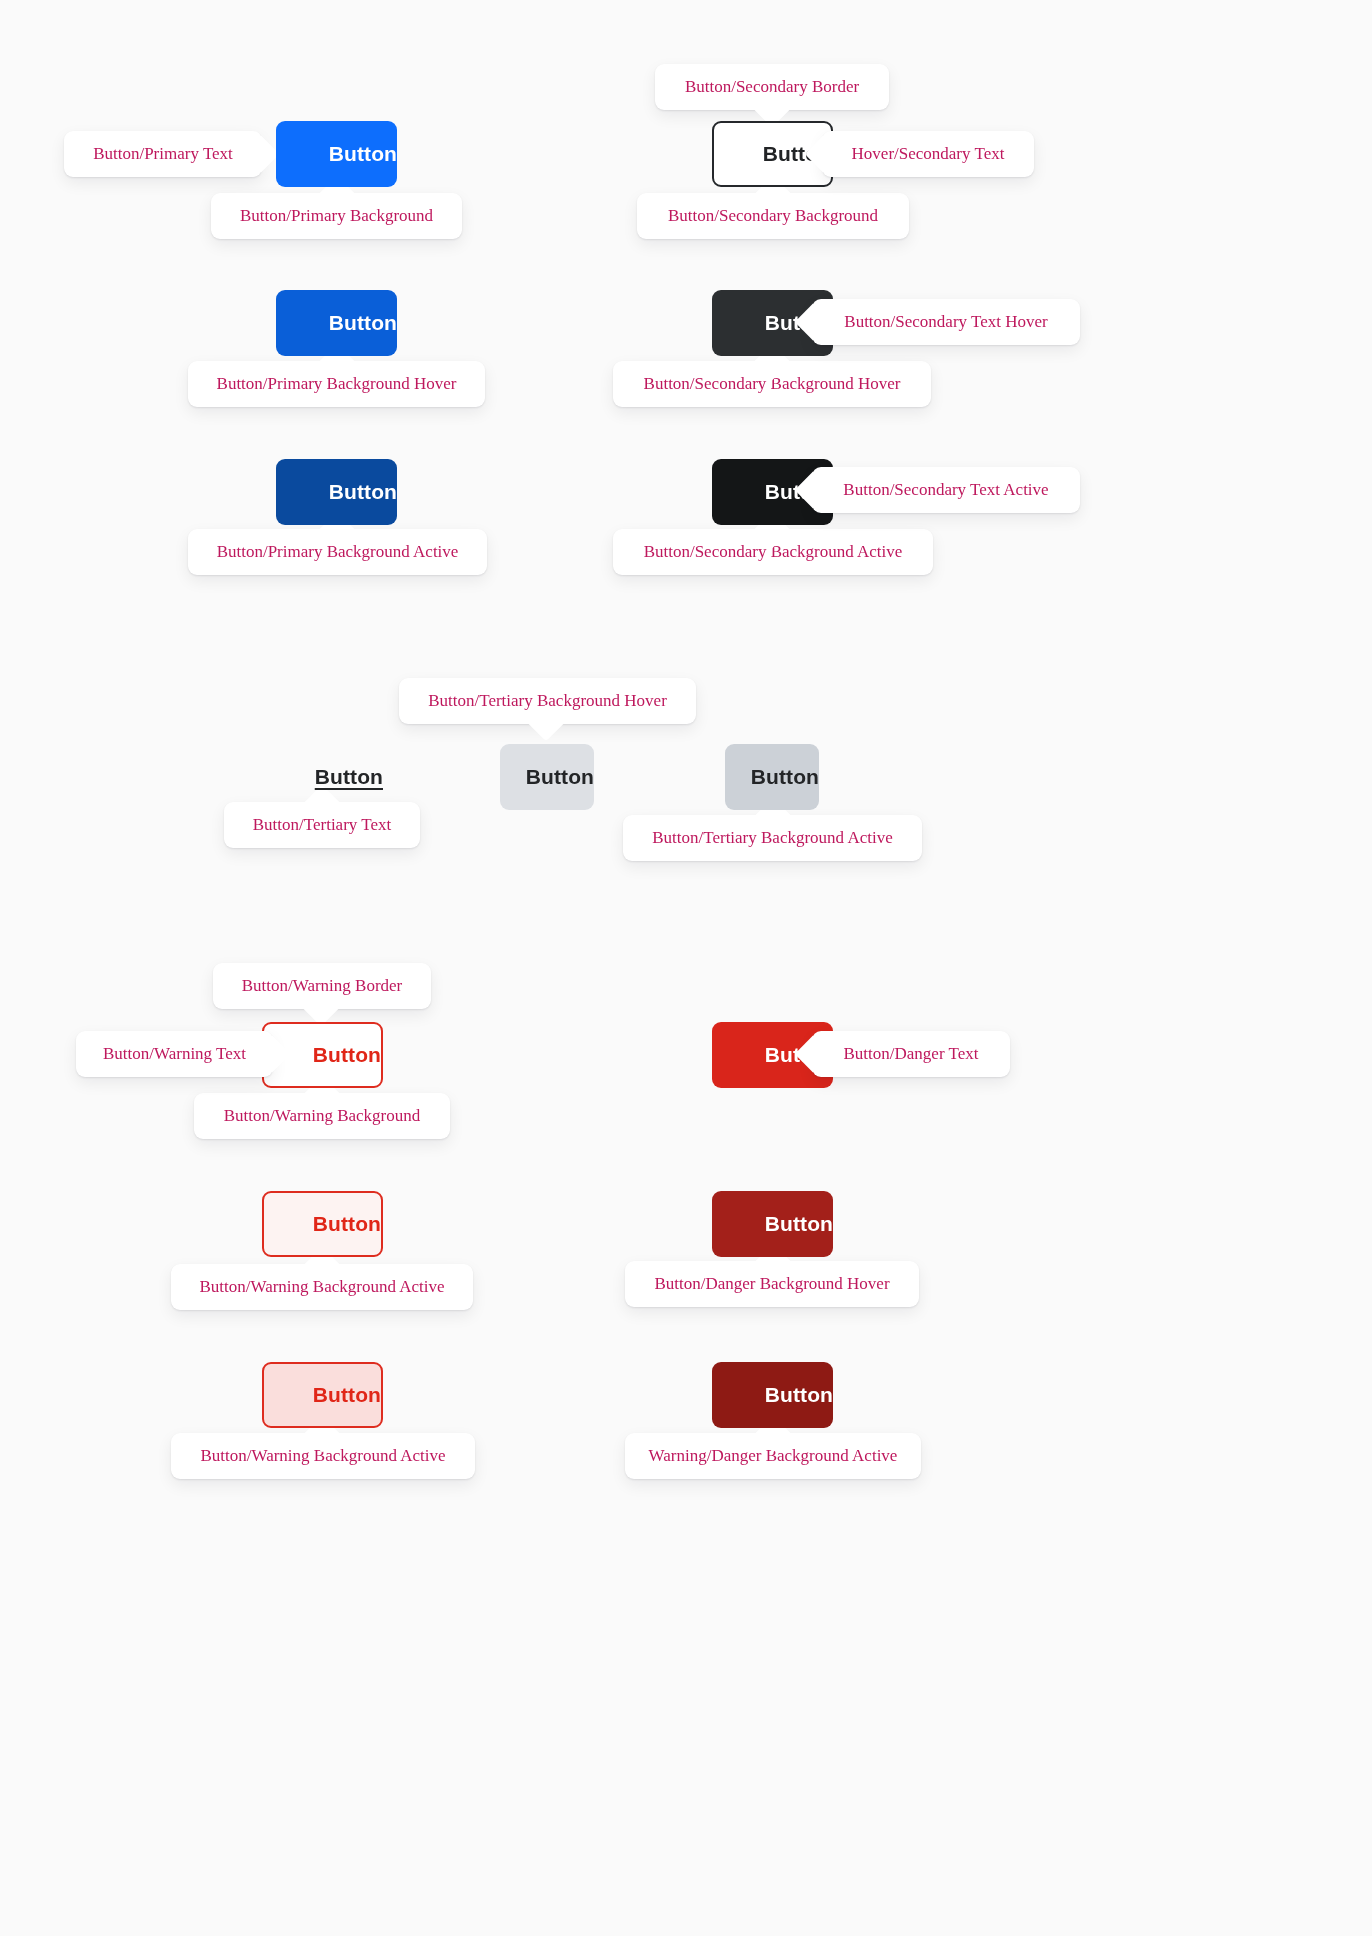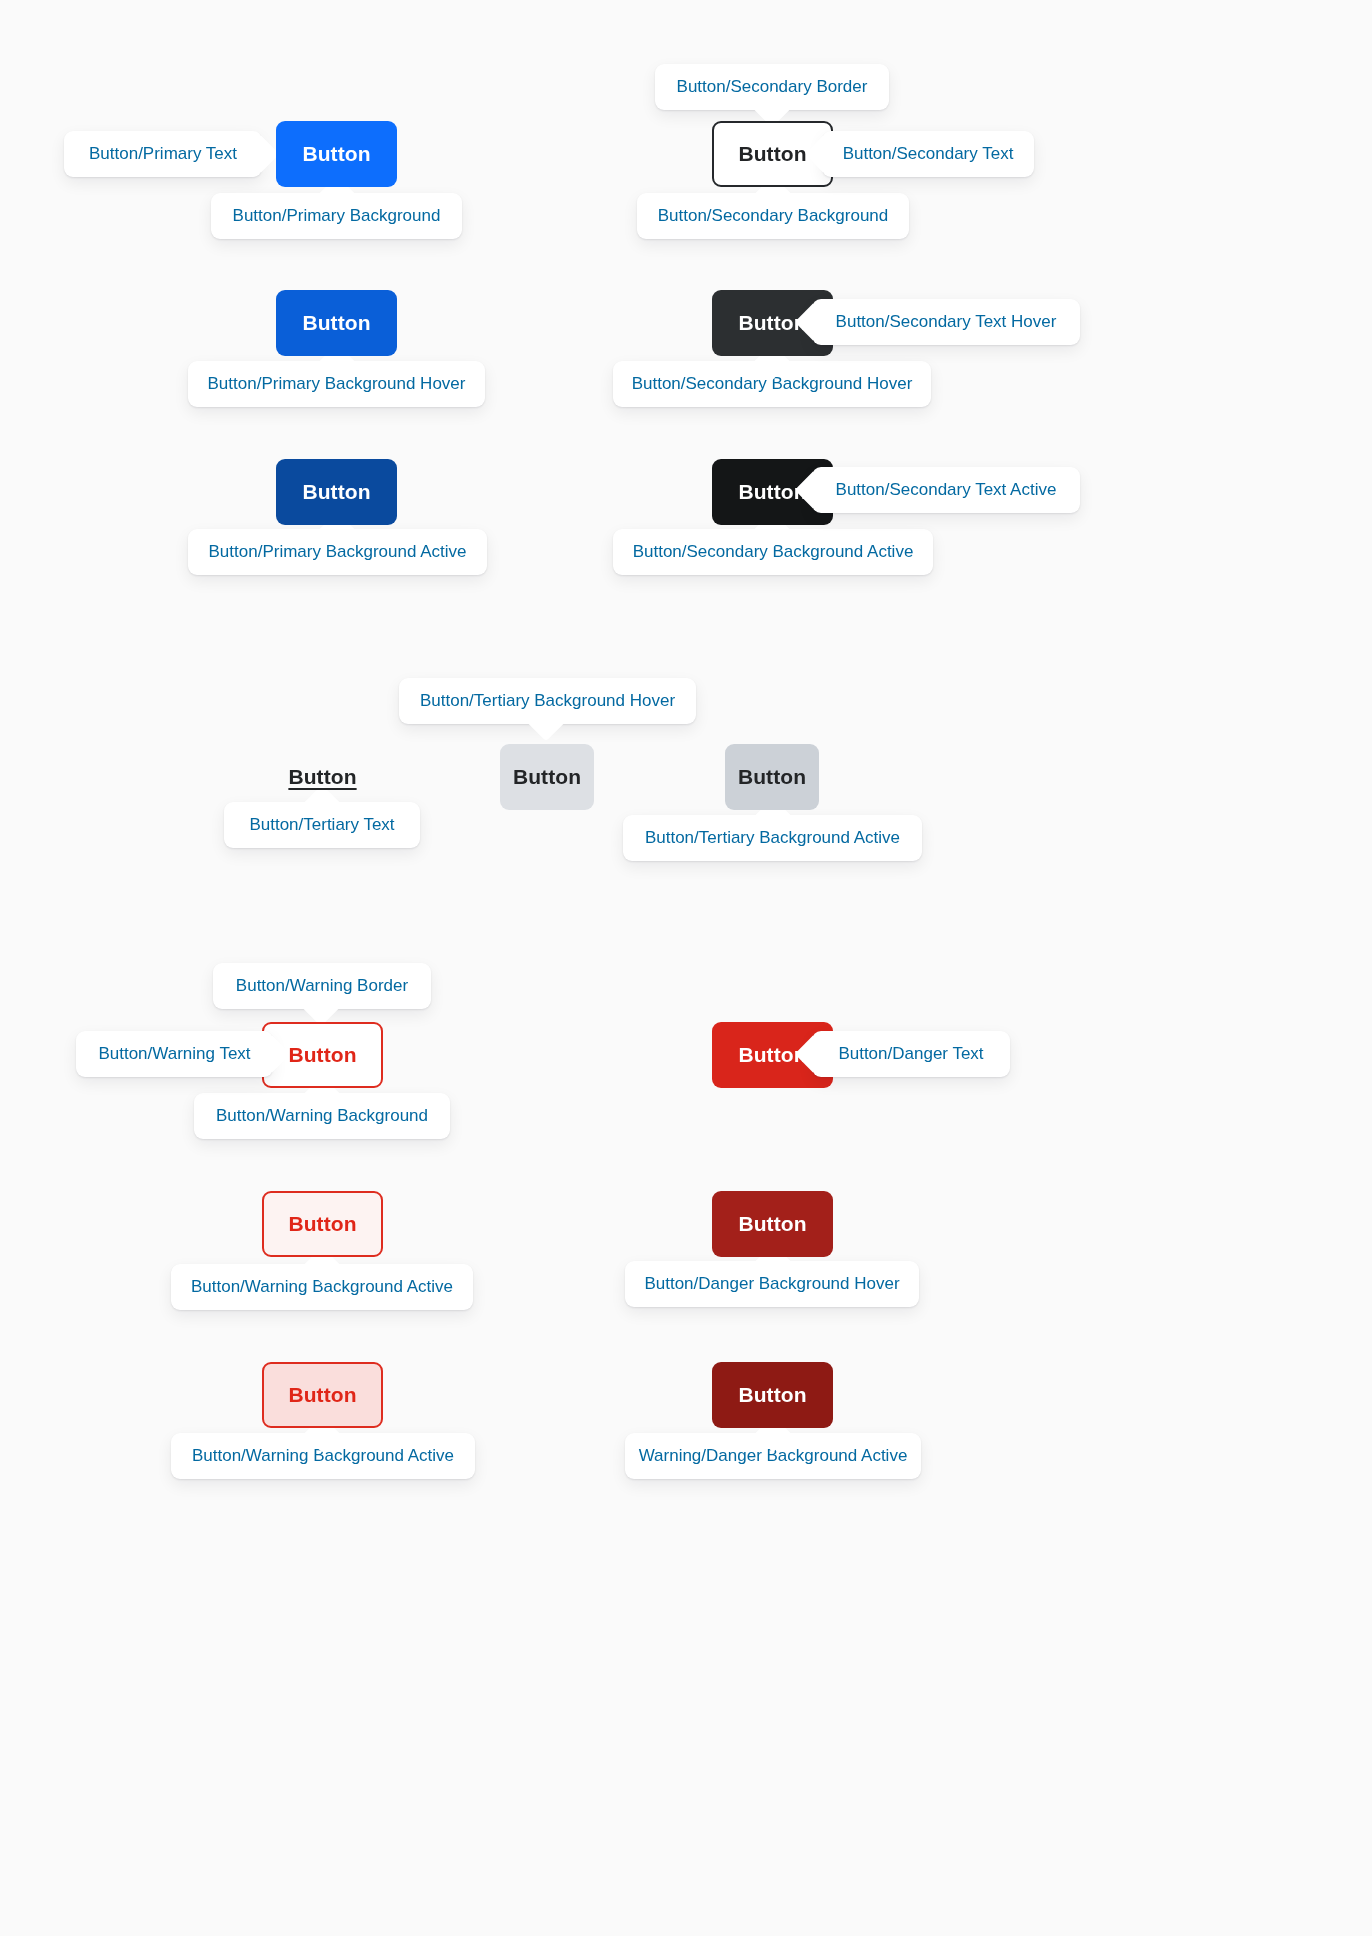--- a/index.html
+++ b/index.html
@@ -69,23 +69,23 @@
   .btn-danger        { background: #d9251b; color: #ffffff; }
   .btn-danger-hover  { background: #a3201a; color: #ffffff; }
   .btn-danger-active { background: #8e1a14; color: #ffffff; }
 
   
   .callout {
     position: absolute;
     box-sizing: border-box;
     background: #ffffff;
     border-radius: 9px;
-    color: #0369a1;
+    color: #be185d;
     font-size: 17px;
-    font-family: Liberation Sans, sans-serif;
+    font-family: Liberation Serif, serif;
     display: flex;
     align-items: center;
     justify-content: center;
     white-space: nowrap;
     box-shadow: 0 1px 2px rgba(16,20,26,0.10),
                 0 6px 16px rgba(16,20,26,0.07);
     padding: 0 18px;
     height: 46px;
   }
 
@@ -118,21 +118,21 @@
   .notch.left {
     left: -12px;
     top: 50%;
     margin-top: -13px;
     border-bottom-left-radius: 4px;
   }
 
   
   .callout.over { z-index: 40; }
   .callout.under { z-index: 10; }
-  .btn { z-index: 20; }
+  .btn { z-index: 20; justify-content: flex-end; }
 </style>
 </head>
 <body>
 
 <div id="canvas">
 
   <div class="callout under" style="left:64px; top:131px; width:198px;">
     <span class="notch right"></span>
     <span>Button/Primary Text</span>
   </div>
@@ -168,21 +168,21 @@
     <span class="notch down" style="left:104px;"></span>
     <span>Button/Secondary Border</span>
   </div>
 
   <div class="btn sq btn-secondary" style="left:712px; top:121px; width:121px; height:66px;">
     <span class="lbl">Button</span>
   </div>
 
   <div class="callout over" style="left:822px; top:131px; width:212px;">
     <span class="notch left"></span>
-    <span>Button/Secondary Text</span>
+    <span>Hover/Secondary Text</span>
   </div>
 
   <div class="callout under" style="left:637px; top:193px; width:272px;">
     <span class="notch up" style="left:123px;"></span>
     <span>Button/Secondary Background</span>
   </div>
 
   <div class="btn sq btn-secondary-hover" style="left:712px; top:290px; width:121px; height:66px;">
     <span class="lbl">Button</span>
   </div>

